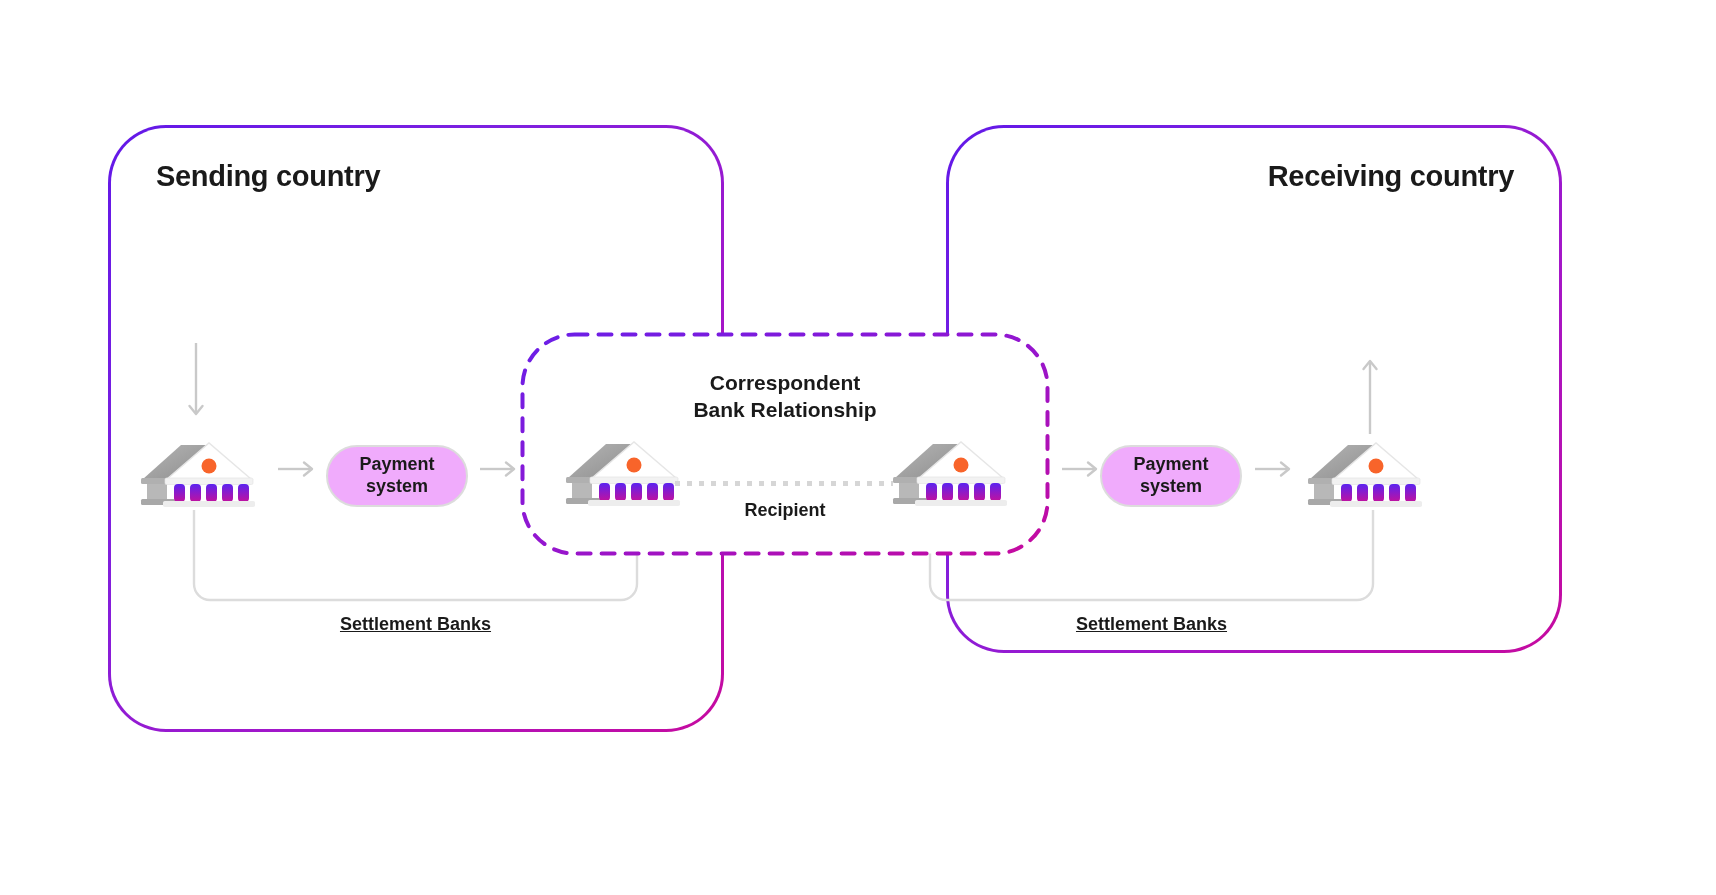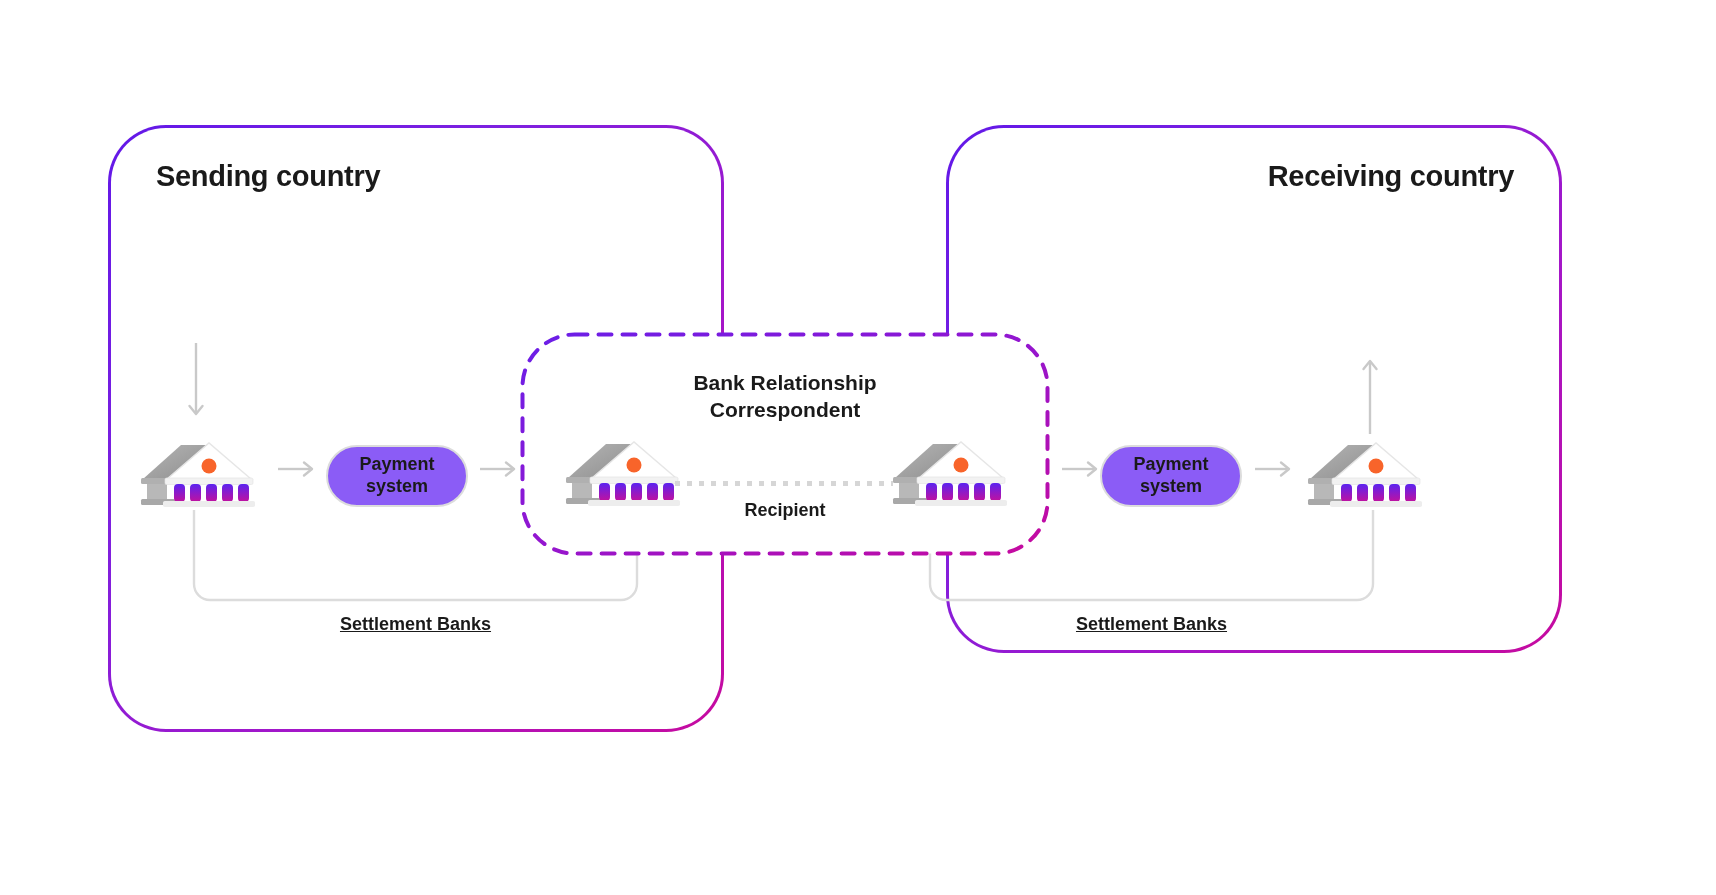--- a/index.html
+++ b/index.html
@@ -51,21 +51,21 @@
   #bank-corr-l { left: 562px;  top: 389px; }
   #bank-corr-r { left: 889px;  top: 389px; }
   #bank-recv   { left: 1304px; top: 389px; }
 
   
   .payment-pill {
     position: absolute;
     width: 142px; height: 62px;
     border: 2px solid #dcdcdc;
     border-radius: 31px;
-    background: #8b5cf6;
+    background: #f0abfc;
     display: flex; align-items: center; justify-content: center;
     text-align: center;
     font-size: 18px; font-weight: bold; color: #1a1a1a; line-height: 1.22;
   }
   #pay-left  { left: 326px;  top: 401px; }
   #pay-right { left: 1100px; top: 401px; }
 
   
   .arrow { position: absolute; }
   #arrow-sender-down   { left: 186px;  top: 297px; }
@@ -252,22 +252,22 @@
     <path d="M2 0 V74 A16 16 0 0 0 18 90 H429 A16 16 0 0 0 445 74 V0" fill="none" stroke="#dcdcdc" stroke-width="2.4"></path>
   </svg>
   <div id="bracket-label-right" class="bracket-label">Settlement Banks</div>
 
   <div id="correspondent">
     <svg class="dash-svg" width="530" height="224">
       <rect x="2.5" y="2.5" width="525" height="219" rx="52" ry="52" fill="#ffffff" stroke="url(#dashGrad)" stroke-width="4" stroke-dasharray="13 11" stroke-linecap="round"></rect>
     </svg>
 
     <div class="corr-title">
+      <div>Correspondent</div>
       <div>Bank Relationship</div>
-      <div>Correspondent</div>
     </div>
 
     <svg id="bank-corr-l" class="bank" width="124" height="76" style="left:42px; top:100px;">
       <use href="#bankIcon"></use>
     </svg>
 
     <svg id="settlement-line">
       <line x1="0" y1="2.5" x2="218" y2="2.5" stroke="#d6d6d6" stroke-width="5" stroke-dasharray="5 7" stroke-linecap="butt"></line>
     </svg>
 

